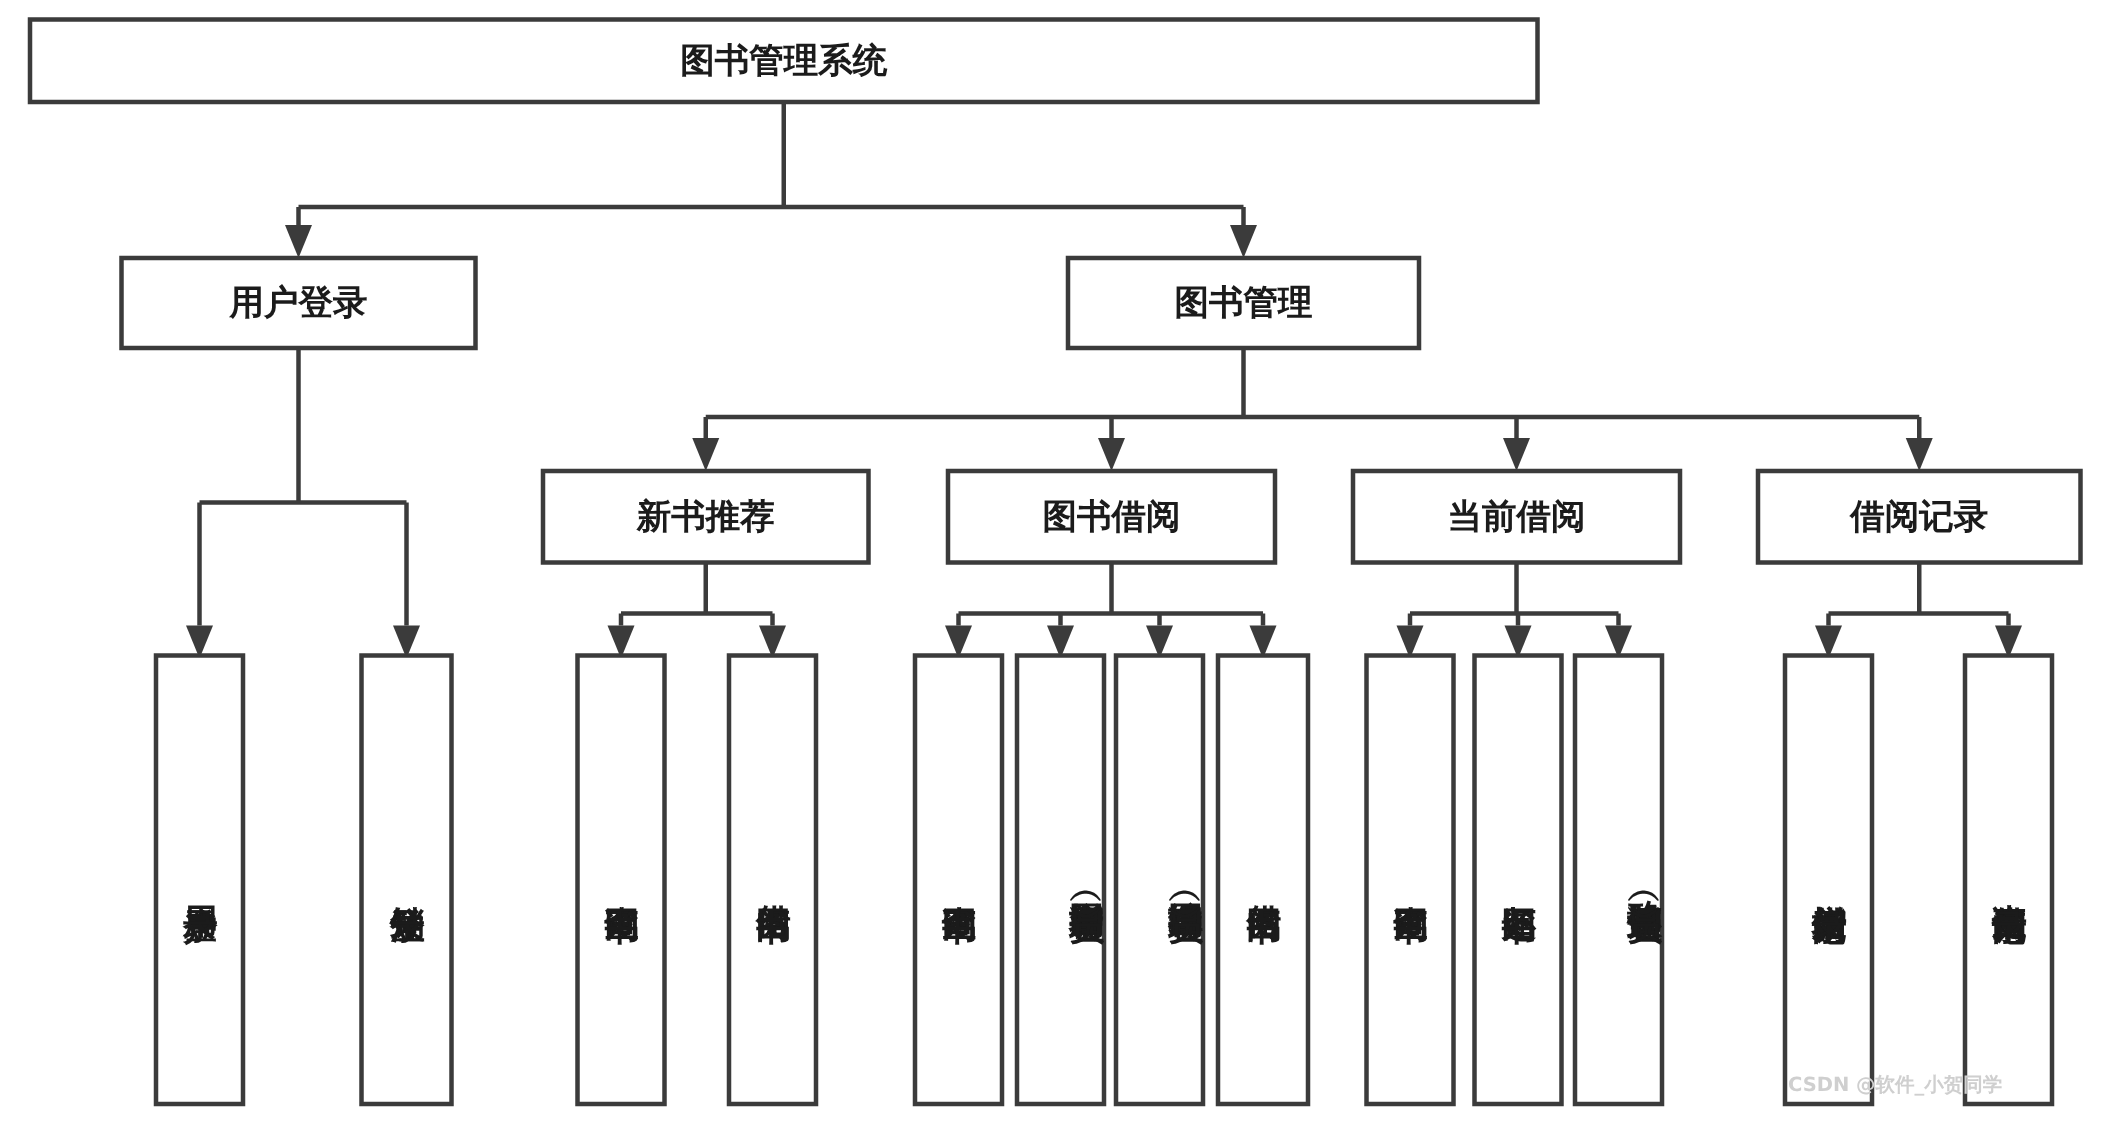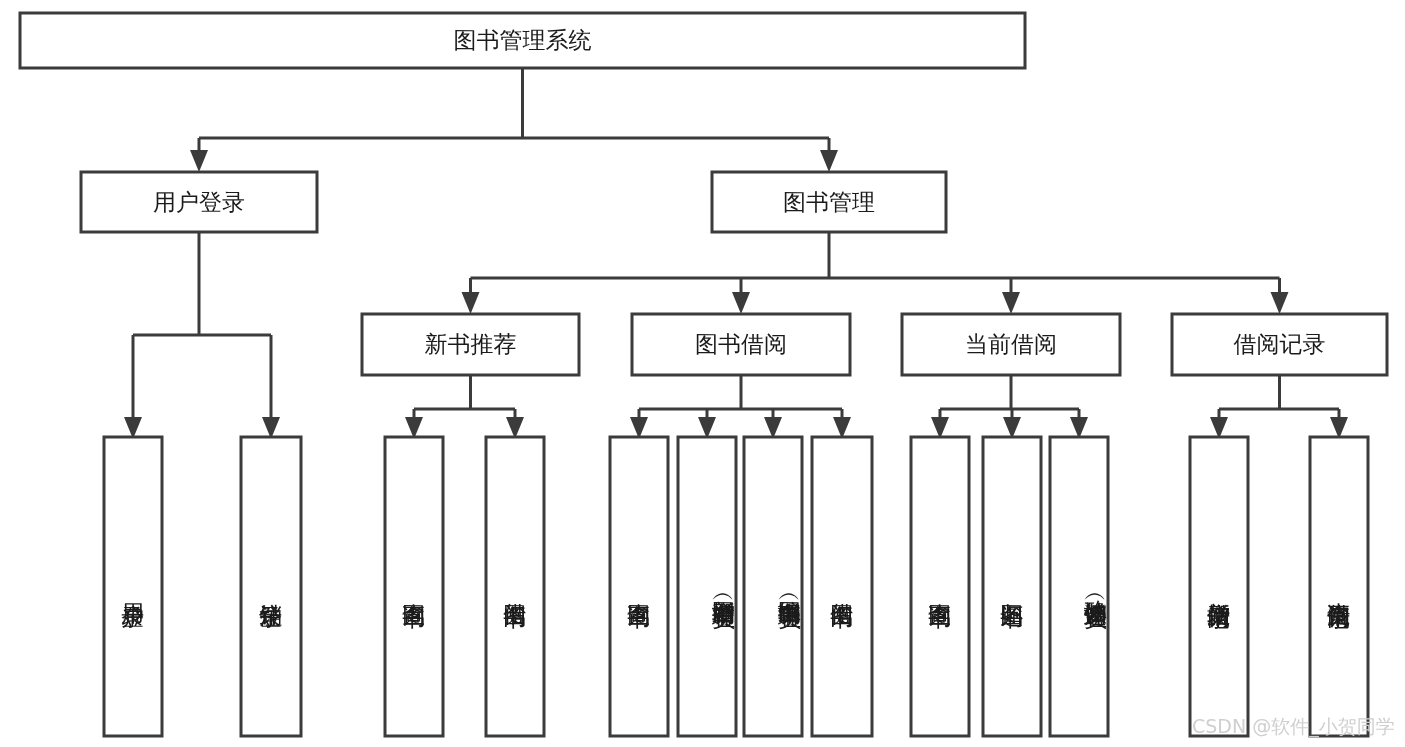--- a/index.html
+++ b/index.html
@@ -7,20 +7,21 @@
     padding: 0;
     background: #ffffff;
   }
   #page {
     position: relative;
     width: 1405px;
     height: 747px;
     background: #ffffff;
     font-family: "DejaVu Sans", "Liberation Sans", sans-serif;
     overflow: hidden;
+    font-weight: bold;
   }
   svg.diagram {
     position: absolute;
     left: 0;
     top: 0;
     width: 1405px;
     height: 747px;
   }
   .node-rect {
     fill: #ffffff;
@@ -57,21 +58,21 @@
     justify-content: center;
     text-align: center;
     white-space: nowrap;
     pointer-events: none;
   }
   .vlabel.centered {
     align-items: center;
   }
   .watermark {
     position: absolute;
-    font-size: 19px;
+    font-size: 13px;
     color: #cfcfcf;
     white-space: nowrap;
     font-family: "DejaVu Sans", "Liberation Sans", sans-serif;
   }
 </style>
 </head>
 <body>
 
 <div id="page">
 

